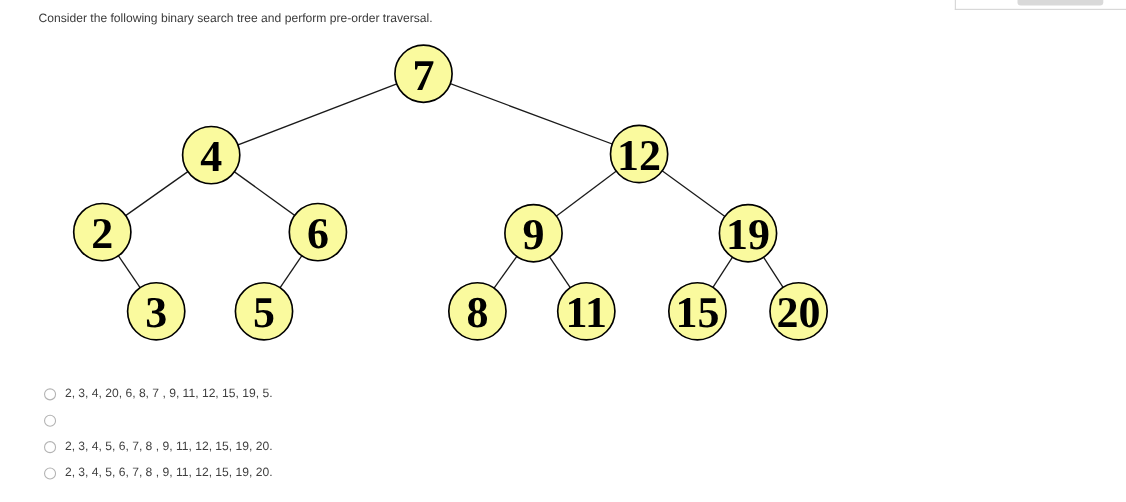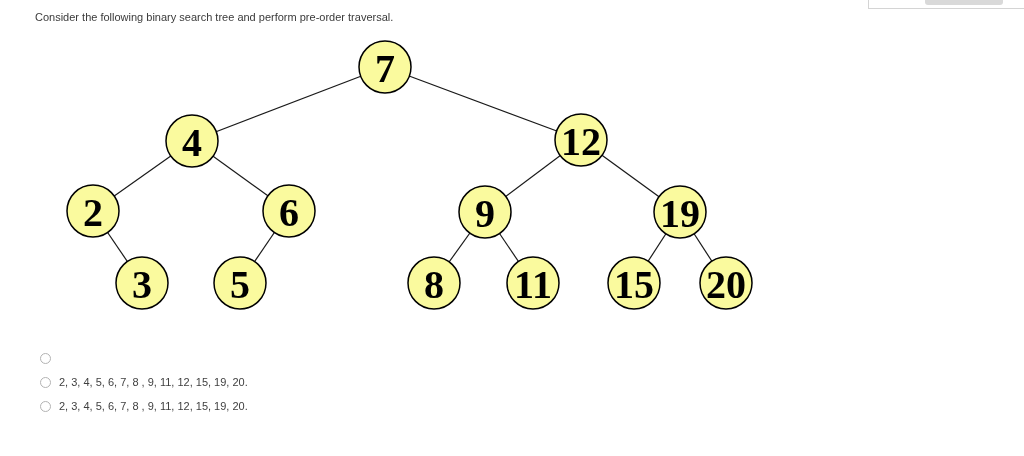--- a/index.html
+++ b/index.html
@@ -139,20 +139,24 @@
       <circle cx="634" cy="283" r="26" fill="#FAFA9E" stroke="#000000" stroke-width="1.5"></circle>
       <text x="634" y="284" text-anchor="middle" dominant-baseline="central" font-size="40" fill="#000000">15</text>
     </g>
     <g>
       <circle cx="726" cy="283" r="26" fill="#FAFA9E" stroke="#000000" stroke-width="1.5"></circle>
       <text x="726" y="284" text-anchor="middle" dominant-baseline="central" font-size="40" fill="#000000">20</text>
     </g>
   </svg>
 
 <div class="options">
+  <label class="option">
+    <span class="radio"></span>
+    <span class="option-label">2, 3, 4, 20, 6, 8, 7 , 9, 11, 12, 15, 19, 5.</span>
+  </label>
 
   <label class="option">
     <span class="radio"></span>
   </label>
 
   <label class="option">
     <span class="radio"></span>
     <span class="option-label">2, 3, 4, 5, 6, 7, 8 , 9, 11, 12, 15, 19, 20.</span>
   </label>
 

